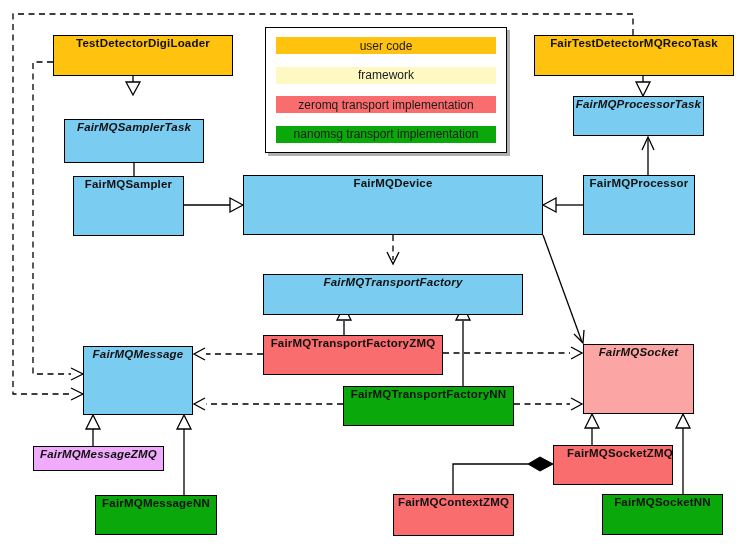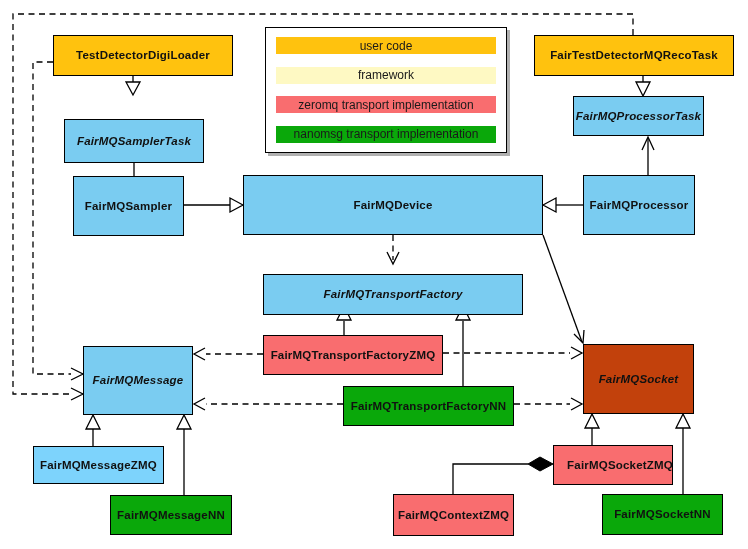--- a/index.html
+++ b/index.html
@@ -19,21 +19,20 @@
   .edge-line { stroke: #000; stroke-width: 1.3; fill: none; }
   .edge-dashed { stroke-dasharray: 6 4.5; }
   .tri { fill: #fff; stroke: #000; stroke-width: 1.3; }
   .openhead { fill: none; stroke: #000; stroke-width: 1.3; }
   .diamond { fill: #000; stroke: #000; stroke-width: 1; }
   .node {
     position: absolute;
     box-sizing: border-box;
     border: 1.4px solid #000;
     display: flex;
-    align-items: center;
     justify-content: center;
     text-align: center;
     font-weight: bold;
     font-size: 11.5px;
     letter-spacing: 0.2px;
     color: #111;
     line-height: 1.1;
     padding: 1px 2px;
   }
   .node.abstract { font-style: italic; }
@@ -225,29 +224,29 @@
   </div>
 
   <div class="node" style="left: 343px; top: 386px; width: 171px; height: 40px; background-color: rgb(10, 168, 10);">
     <span>FairMQTransportFactoryNN</span>
   </div>
 
   <div class="node abstract" style="left: 83px; top: 346px; width: 110px; height: 69px; background-color: rgb(122, 204, 241);">
     <span>FairMQMessage</span>
   </div>
 
-  <div class="node abstract" style="left: 583px; top: 344px; width: 111px; height: 70px; background-color: #c2410c;">
+  <div class="node abstract" style="left: 583px; top: 344px; width: 111px; height: 70px; background-color: #fca5a5;">
     <span>FairMQSocket</span>
   </div>
 
-  <div class="node" style="left: 33px; top: 446px; width: 131px; height: 38px; background-color: #7dd3fc;">
+  <div class="node" style="left: 33px; top: 446px; width: 131px; height: 25px; background-color: #f0abfc; font-style: italic;">
     <span>FairMQMessageZMQ</span>
   </div>
 
-  <div class="node" style="left: 110px; top: 495px; width: 122px; height: 40px; background-color: rgb(10, 168, 10);">
+  <div class="node" style="left: 95px; top: 495px; width: 122px; height: 40px; background-color: rgb(10, 168, 10);">
     <span>FairMQMessageNN</span>
   </div>
 
   <div class="node" style="left: 393px; top: 494px; width: 121px; height: 42px; background-color: rgb(249, 109, 111);">
     <span>FairMQContextZMQ</span>
   </div>
 
   <div class="node" style="left: 553px; top: 445px; width: 120px; height: 40px; background-color: rgb(249, 109, 111); padding-left: 16px;">
     <span>FairMQSocketZMQ</span>
   </div>

